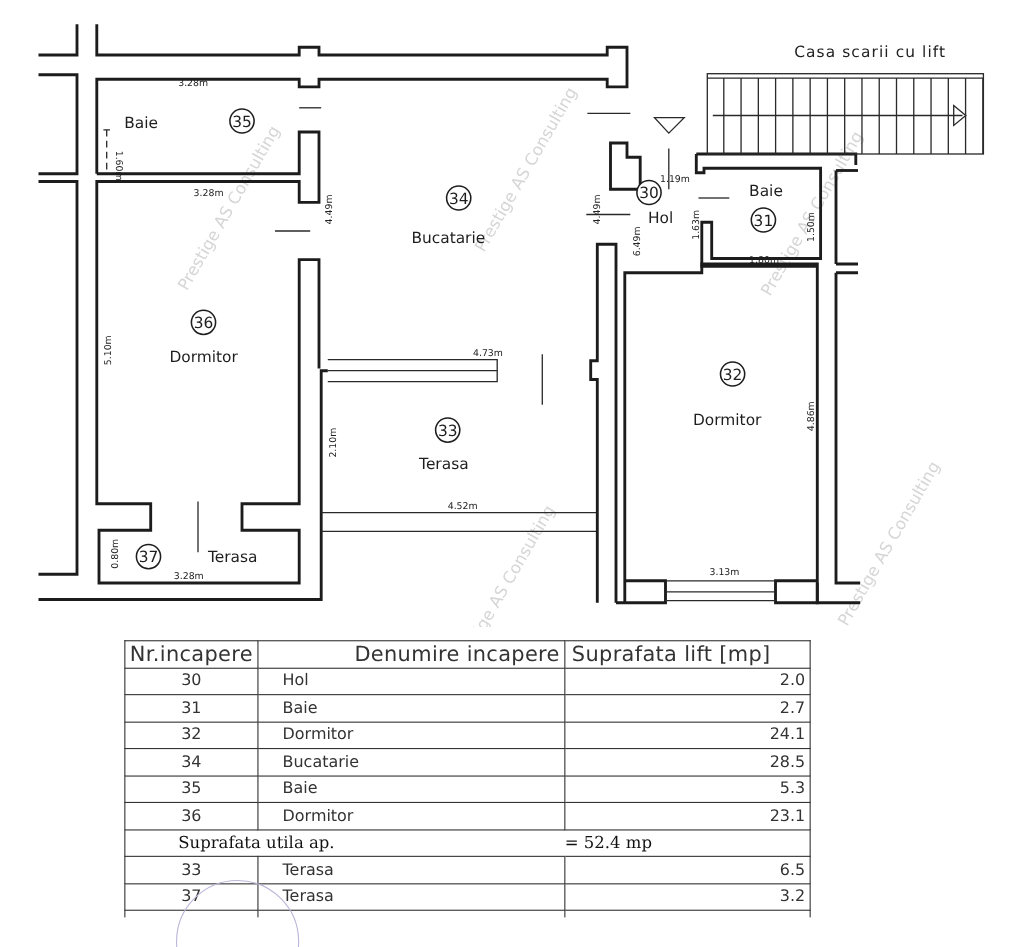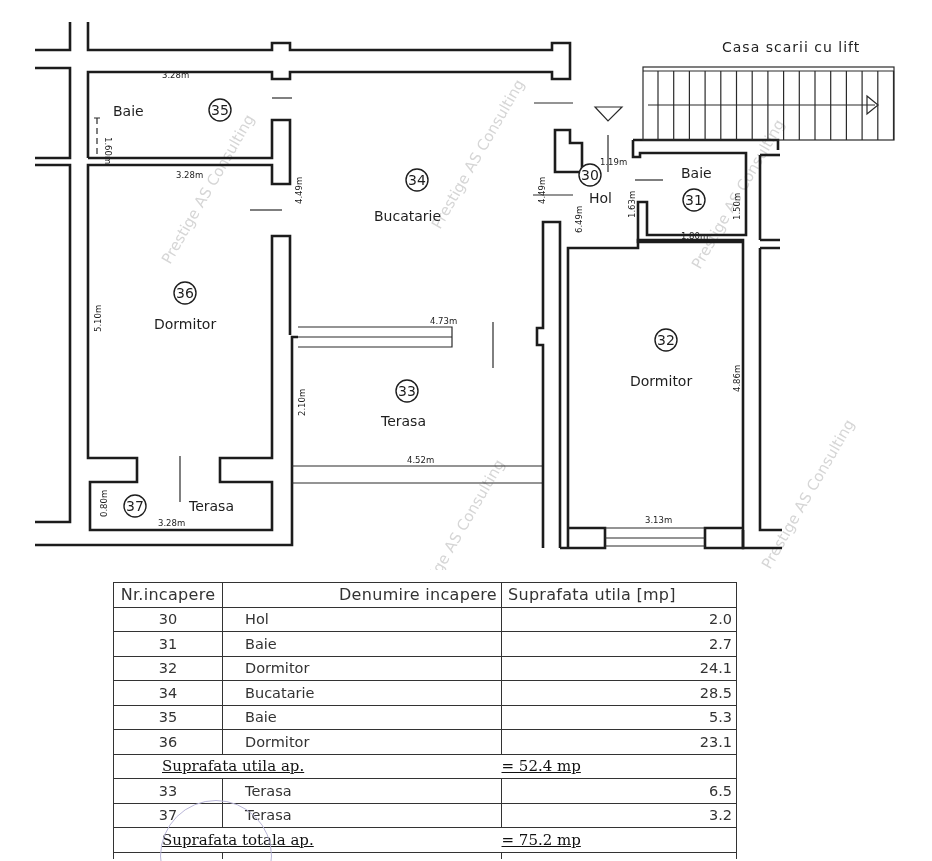--- a/index.html
+++ b/index.html
@@ -12,26 +12,26 @@
   #plan .room-name { font-family: "DejaVu Sans", sans-serif; font-size: 14px; fill: #1e1e1e; }
   #plan .room-num { font-family: "DejaVu Sans", sans-serif; font-size: 14px; fill: #1e1e1e; }
   #plan .circ { fill: #fff; stroke: #1e1e1e; stroke-width: 1.4; }
   #plan .title { font-family: "DejaVu Sans", sans-serif; font-size: 14px; fill: #222; letter-spacing: 1px; }
   #plan .wm { font-family: "DejaVu Sans", sans-serif; font-size: 15px; fill: #d6d6d6; }
 
   #areas { position: absolute; left: 113px; top: 582px; width: 624px;
            border-collapse: collapse; font-size: 14.5px; }
   #areas td, #areas th { border: 1.2px solid #333; padding: 0 4px; height: 23.5px;
            font-weight: normal; color: #333; white-space: nowrap; }
-  #areas th { font-size: 16px; letter-spacing: 0.3px; }
+  #areas th { font-size: 19px; letter-spacing: 0.3px; }
   #areas .c1 { width: 100px; text-align: center; }
   #areas .c2 { width: 252px; text-align: left; padding-left: 22px; }
   #areas .c3 { text-align: right; }
   #areas tr.sum td { font-family: "DejaVu Serif", serif; font-size: 15px; color: #111;
-           border-left: 1.2px solid #333; border-right: 1.2px solid #333; text-decoration: underline; }
+           border-left: 1.2px solid #333; border-right: 1.2px solid #333; }
   #areas tr.sum .sum-label { padding-left: 48px; text-align: left; }
   #areas tr.sum .sum-val { text-align: left; padding-left: 0; }
   #areas tr.last td { height: 6px; border-bottom: none; }
   .stamp { position: absolute; left: 160px; top: 800px; width: 110px; height: 110px;
            border: 1.2px solid #b9b6d8; border-radius: 50%; pointer-events: none; }
 </style>
 </head>
 <body>
 
 <svg id="plan" viewBox="0 0 932 570" xmlns="http://www.w3.org/2000/svg">
@@ -174,21 +174,21 @@
     <text class="dim" transform="translate(740,392) rotate(-90)">4.86m</text>
     <text class="dim" x="645" y="523">3.13m</text>
   </g>
 </svg>
 
 <table id="areas">
   <thead>
     <tr>
       <th class="c1">Nr.incapere</th>
       <th class="c2" style="text-align:right;padding-left:4px">Denumire incapere</th>
-      <th class="c3" style="text-align:left;padding-left:6px">Suprafata utila [mp]</th>
+      <th class="c3" style="text-align:left;padding-left:6px">Suprafata lift [mp]</th>
     </tr>
   </thead>
   <tbody id="rows-main">
       <tr>
         <td class="c1">30</td>
         <td class="c2">Hol</td>
         <td class="c3">2.0</td>
       </tr>
       <tr>
         <td class="c1">31</td>
@@ -228,24 +228,20 @@
         <td class="c2">Terasa</td>
         <td class="c3">6.5</td>
       </tr>
       <tr>
         <td class="c1">37</td>
         <td class="c2">Terasa</td>
         <td class="c3">3.2</td>
       </tr>
     </tbody>
   <tbody>
-    <tr class="sum">
-      <td colspan="2" class="sum-label" style="border-right:none">Suprafata totala ap.</td>
-      <td class="sum-val" style="border-left:none">= 75.2 mp</td>
-    </tr>
     <tr class="last">
       <td class="c1"></td>
       <td class="c2"></td>
       <td class="c3"></td>
     </tr>
   </tbody>
 </table>
 <div class="stamp"></div>
 
 </body></html>

